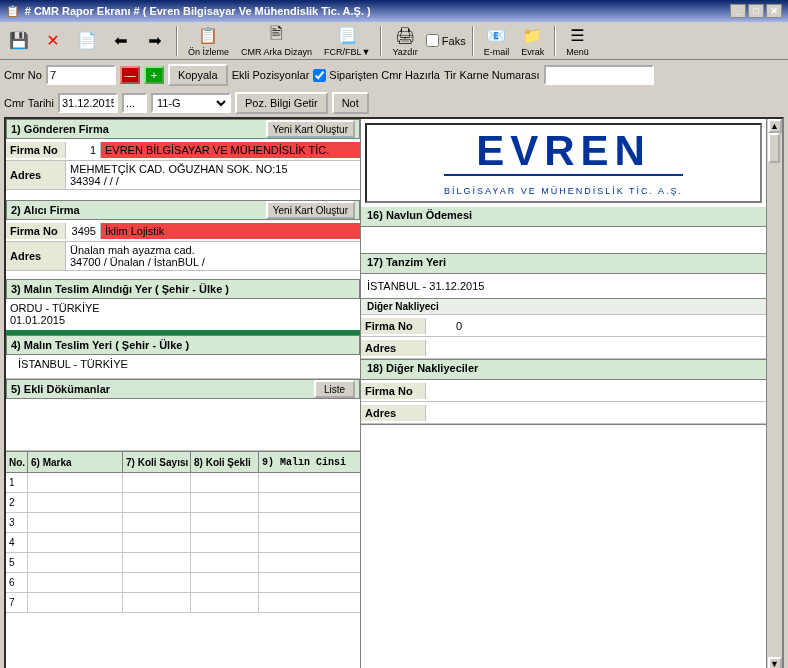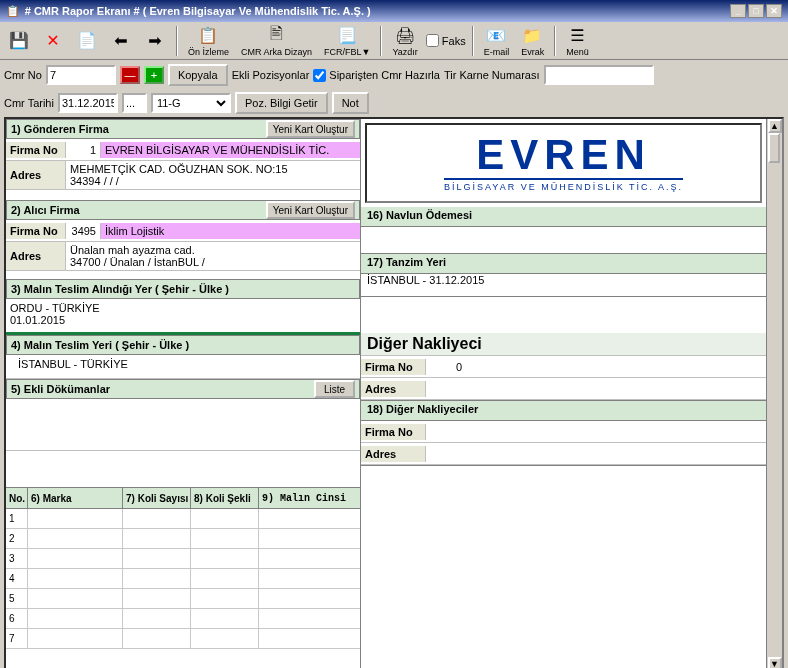--- a/index.html
+++ b/index.html
@@ -136,57 +136,57 @@
       border-right: 1px solid #c0c0c0;
       padding: 2px 4px;
       font-size: 11px;
       width: 35px;
       text-align: right;
     }
     .firm-name-val {
       padding: 2px 4px;
       font-size: 11px;
       flex: 1;
-      background: #f0abfc;
+      background: #ef4444;
     }
 
     
     .right-section {
       border-bottom: 1px solid #808080;
     }
     .right-section-header {
       background: #d4e8d4;
       border-bottom: 1px solid #808080;
       padding: 2px 6px;
       font-size: 11px;
       font-weight: bold;
       height: 20px;
     }
     .right-section-content {
-      padding: 0 6px;
+      padding: 6px 6px;
       font-size: 11px;
       min-height: 22px;
     }
     .logo-evren {
       text-align: center;
     }
     .logo-evren-text {
       font-size: 42px;
       font-weight: bold;
       color: #003399;
       letter-spacing: 6px;
       line-height: 1;
       font-family: 'Arial Black', Arial, sans-serif;
     }
     .logo-evren-sub {
       font-size: 9px;
       color: #003399;
       letter-spacing: 2px;
       border-top: 2px solid #003399;
-      padding-top: 2px;
+      padding-top: 10px;
       margin-top: 2px;
     }
 
     
     .subrow {
       display: flex;
       align-items: center;
       border-bottom: 1px solid #c0c0c0;
       min-height: 20px;
     }
@@ -205,21 +205,20 @@
       padding: 2px 4px;
       font-size: 11px;
       flex: 1;
     }
     .table-header-row {
       display: flex;
       background: #d4e8d4;
       border-top: 1px solid #808080;
       border-bottom: 1px solid #808080;
       height: 22px;
-      margin-top: 36px;
     }
     .th {
       border-right: 1px solid #808080;
       padding: 2px 3px;
       font-size: 10px;
       font-weight: bold;
       display: flex;
       align-items: center;
       white-space: nowrap;
       overflow: hidden;
@@ -381,21 +380,21 @@
         <div class="subrow-label">Adres</div>
         <div class="subrow-val">
           Ünalan mah ayazma cad.<br>34700 / Ünalan / İstanBUL /
         </div>
       </div>
       <div style="height:8px; background:white;"></div>
 
       <div class="section-header">
         <span>3) Malın Teslim Alındığı Yer ( Şehir - Ülke )</span>
       </div>
-      <div style="padding:3px 4px; font-size:11px; border-bottom:3px solid #15803d; min-height:36px;">
+      <div style="padding:3px 4px; font-size:11px; border-bottom:5px solid #15803d; min-height:36px;">
         ORDU - TÜRKİYE<br>01.01.2015
       </div>
 
       <div class="section-header">
         <span>4) Malın Teslim Yeri ( Şehir - Ülke )</span>
       </div>
       <div style="padding:3px 12px; font-size:11px; border-bottom:1px solid #c0c0c0; min-height:24px;">
         İSTANBUL - TÜRKİYE
       </div>
 
@@ -479,21 +478,21 @@
         <div class="right-section-header">16) Navlun Ödemesi</div>
         <div class="right-section-content" style="height:26px;"></div>
       </div>
 
       <div class="right-section">
         <div class="right-section-header">17) Tanzim Yeri</div>
         <div class="right-section-content">İSTANBUL - 31.12.2015</div>
       </div>
 
       <div class="right-section">
-        <div style="padding:2px 6px; font-size:16px; font-weight:bold; background:#e8f0e8; border-bottom:1px solid #c0c0c0;margin-top:36px;">Diğer Nakliyeci</div>
+        <div style="padding:2px 6px; font-size:10px; font-weight:bold; background:#e8f0e8; border-bottom:1px solid #c0c0c0;">Diğer Nakliyeci</div>
         <div style="display:flex; border-bottom:1px solid #c0c0c0; height:22px; align-items:center;">
           <div style="background:#e8e8d8; border-right:1px solid #c0c0c0; padding:2px 4px; font-weight:bold; width:65px; font-size:11px;">Firma No</div>
           <div style="padding:2px 4px; font-size:11px; width:40px; text-align:right;">0</div>
           <div style="flex:1;"></div>
         </div>
         <div style="display:flex; border-bottom:1px solid #c0c0c0; height:22px; align-items:center;">
           <div style="background:#e8e8d8; border-right:1px solid #c0c0c0; padding:2px 4px; font-weight:bold; width:65px; font-size:11px;">Adres</div>
           <div style="flex:1;"></div>
         </div>
       </div>

